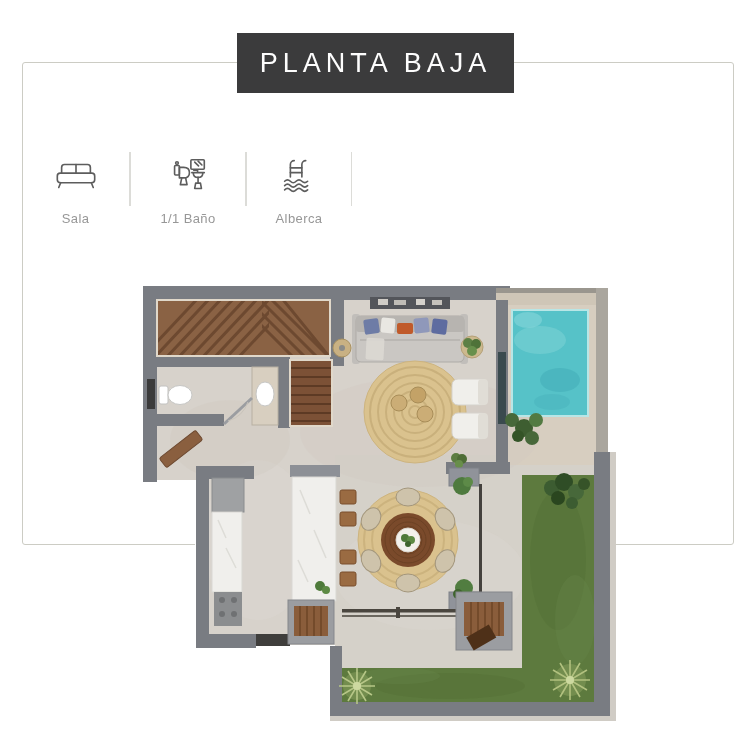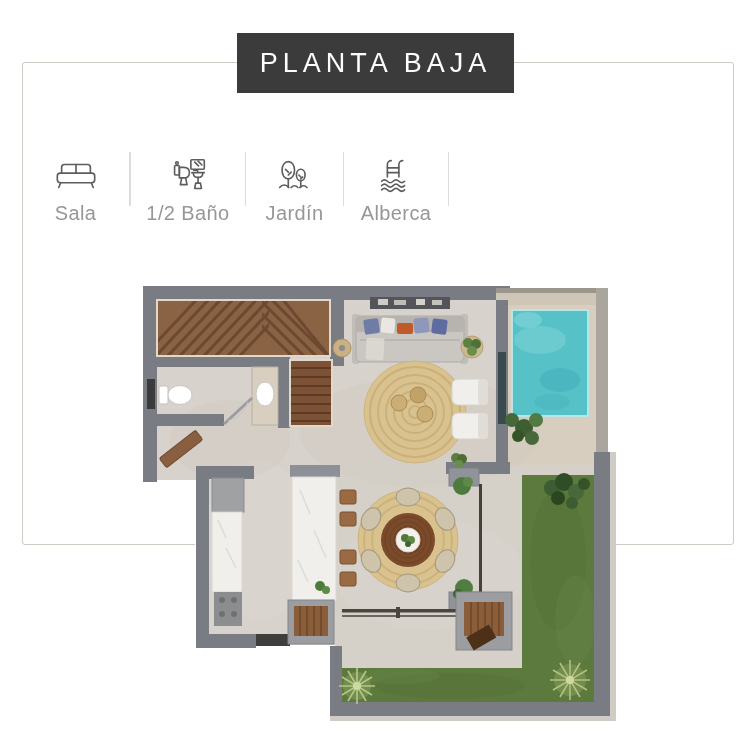--- a/index.html
+++ b/index.html
@@ -10,21 +10,21 @@
         border:1px solid var(--card-border,#ccccc4);border-radius:3px;background:#fff;}
 
   .banner{position:absolute;left:237px;top:33px;width:277px;height:60px;
           background:var(--banner-bg,#3b3b3c);display:flex;align-items:center;justify-content:center;z-index:3;}
   .banner span{color:var(--banner-text,#fdfdfd);font-size:27px;letter-spacing:5px;font-weight:400;}
 
   .legend{position:absolute;left:22px;top:150px;width:710px;height:96px;display:flex;
           align-items:stretch;z-index:2;}
   .li{display:flex;flex-direction:column;align-items:center;justify-content:flex-start;}
   .li .ic{height:52px;display:flex;align-items:center;justify-content:center;}
-  .li .lbl{font-size:20px;letter-spacing:.4px;color:var(--label-text,#979797);white-space:nowrap;}
+  .li .lbl{margin-top:9px;font-size:13px;letter-spacing:.4px;color:var(--label-text,#979797);white-space:nowrap;}
   .vdiv{width:1px;background:var(--divider,#dcdcd8);height:54px;margin-top:2px;}
   .w1{width:107px}.w2{width:116px}.w3{width:114px}.w4{width:97px}.w5{width:104px}.w6{width:167px}
   .licon{color:var(--icon-stroke,#5d5d5d);}
   .licon g{stroke:currentColor;fill:none;stroke-width:1.7;stroke-linecap:round;stroke-linejoin:round;}
 
   .plan{position:absolute;left:0;top:0;width:750px;height:752px;z-index:4;pointer-events:none;}
   .wall{fill:var(--wall,#797c82);}
   .floor{fill:var(--floor,#d7d2cb);}
   .floor-out{fill:var(--floor-outdoor,#d5d1c9);}
   .deck{fill:var(--deck,#d7cec0);}
@@ -72,38 +72,24 @@
           <path d="M34 19.5 v-1.5 h-4"></path>
           <path d="M28 20.5 h13 M29.5 20.5 c0 3 1.5 5 5 5 s5-2 5-5"></path>
           <path d="M34.5 25.5 v6 M31 37 l1-5.5 h5 l1 5.5 z"></path>
           <rect x="10" y="13" width="5" height="10" rx="1"></rect>
           <path d="M15 15 h4.5 c4 0 6 2.5 6 5.5 s-2 5.5-6 5.5 H15 z"></path>
           <path d="M17.5 26 l-1.5 7 h7 l-1.5-7"></path>
           <circle cx="12.5" cy="10.5" r="1.4"></circle>
         </g>
           </svg>
       </div>
-      <div class="lbl">1/2 Baño</div>
+      <div class="lbl">1/1 Baño</div>
     </div>
     <div class="vdiv"></div>
 
-    <div class="li w4">
-      <div class="ic">
-        <svg class="licon" width="46" height="46" viewBox="0 0 48 48">
-            <g>
-          <path d="M17 9 c-4 0-6.5 4-6.5 9 s2.5 9 6.5 9 6.5-4 6.5-9 S21 9 17 9 z"></path>
-          <path d="M17 27 v9 M17 20 l-3-3 M17 23 l3-3"></path>
-          <path d="M30 17 c-2.8 0-4.5 2.7-4.5 6 s1.7 6 4.5 6 4.5-2.7 4.5-6-1.7-6-4.5-6 z"></path>
-          <path d="M30 29 v7 M30 25 l-2-2 M30 27 l2-2"></path>
-          <path d="M8 36 c2.5-3.5 7-3.5 9.5 0 M20 36 c2-2.5 5-2.5 7 0 M29 36 c2-2.5 5.5-2.5 7.5 0"></path>
-        </g>
-          </svg>
-      </div>
-      <div class="lbl">Jardín</div>
-    </div>
     <div class="vdiv"></div>
 
     <div class="li w5">
       <div class="ic">
         <svg class="licon" width="46" height="46" viewBox="0 0 48 48">
             <g>
           <path d="M15 25 V12 a4 4 0 0 1 4-4"></path>
           <path d="M27 25 V12 a4 4 0 0 1 4-4"></path>
           <path d="M15 15.5 h12 M15 20.5 h12"></path>
           <path d="M9 29.5 c2-2 4-2 6 0 s4 2 6 0 4-2 6 0 4 2 6 0"></path>

